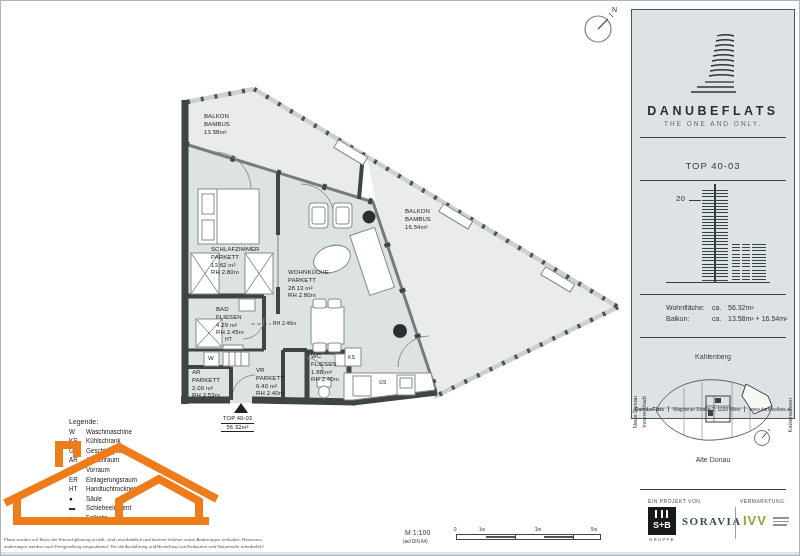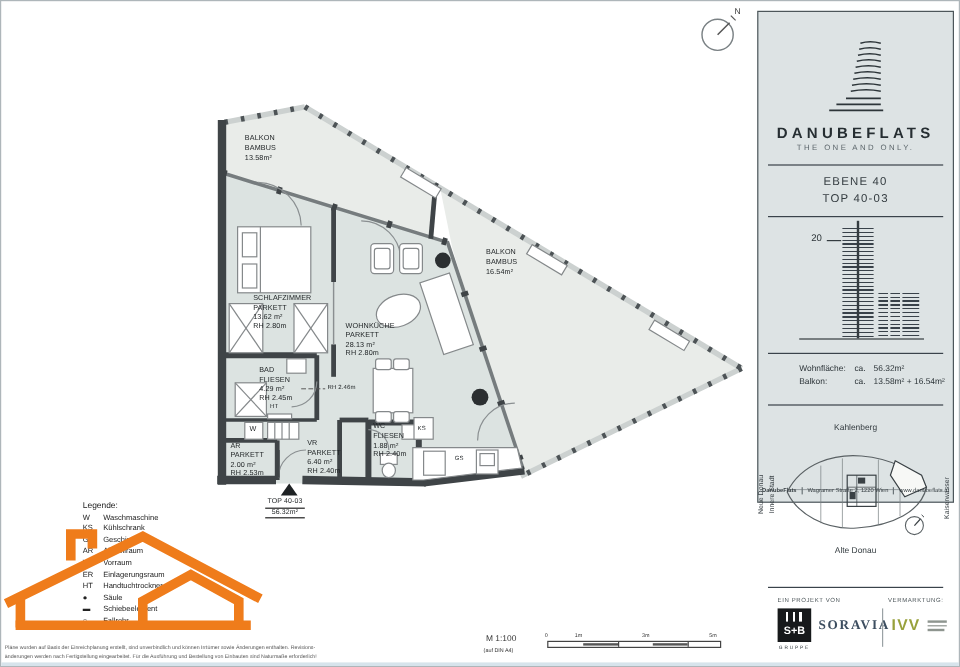--- a/index.html
+++ b/index.html
@@ -277,21 +277,20 @@
           <path d="M 20,44 Q 33,41.5 45,44"></path>
         <path d="M 16,50 H 45"></path>
           <path d="M 8,55 H 45"></path>
           <path d="M 2,60 H 47"></path>
       </g>
     </svg>
     <div class="abs" style="left:0;top:94px;width:100%;text-align:center;font-size:12.5px;font-weight:600;letter-spacing:3.5px;color:#262e32;">DANUBEFLATS</div>
     <div class="abs" style="left:0;top:110px;width:100%;text-align:center;font-size:6.5px;letter-spacing:2px;color:#5c666b;">THE ONE AND ONLY.</div>
 
     <div class="hrline" style="top:127px;"></div>
-    <div class="abs" style="left:0;top:136px;width:100%;text-align:center;font-size:9.5px;letter-spacing:1px;color:#343c40;">EBENE 40</div>
     <div class="abs" style="left:0;top:150px;width:100%;text-align:center;font-size:9.5px;letter-spacing:1px;color:#343c40;">TOP 40-03</div>
     <div class="hrline" style="top:170px;"></div>
 
     <div class="abs" style="left:44px;top:184px;font-size:8px;color:#2d3539;">20</div>
     <div class="abs" style="left:57px;top:190px;width:12px;height:1px;background:#343c40;"></div>
     <div class="abs stripes" style="left:70px;top:180px;width:26px;height:92px;"></div>
     <div class="abs" style="left:82px;top:174px;width:2px;height:98px;background:#343c40;"></div>
     <div class="abs stripes" style="left:100px;top:234px;width:34px;height:38px;">
       <div class="abs" style="left:8px;top:0;width:2px;height:38px;background:#dde3e4;"></div>
       <div class="abs" style="left:18px;top:0;width:2px;height:38px;background:#dde3e4;"></div>

